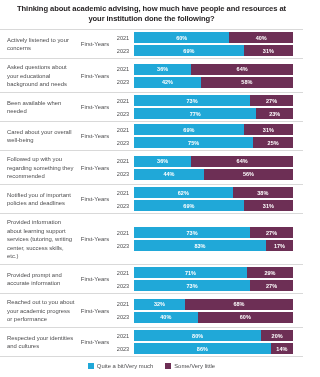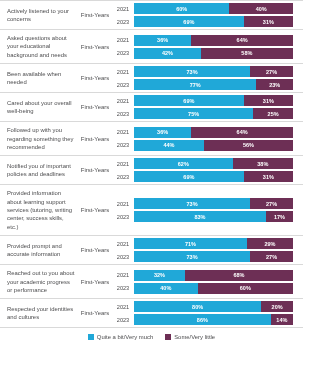--- a/index.html
+++ b/index.html
@@ -124,20 +124,21 @@
   .legend-label {
     font-size: 5.9px;
     color: #4d4d4f;
   }
 </style>
 </head>
 <body>
 
 <div id="chart-root">
 
+  <div class="chart-title">Thinking about academic advising, how much have people and resources at your institution done the following?</div>
 
   <div class="rows-area">
       <div class="qrow">
         <div class="q-label">Actively listened to your concerns</div>
         <div class="q-group">First-Years</div>
         <div class="q-bars">
           <div class="bar-line">
             <div class="bar-year">2021</div>
             <div class="bar-track">
               <div class="seg seg-a" style="width: 60%; background: rgb(32, 168, 216);">60%</div>

